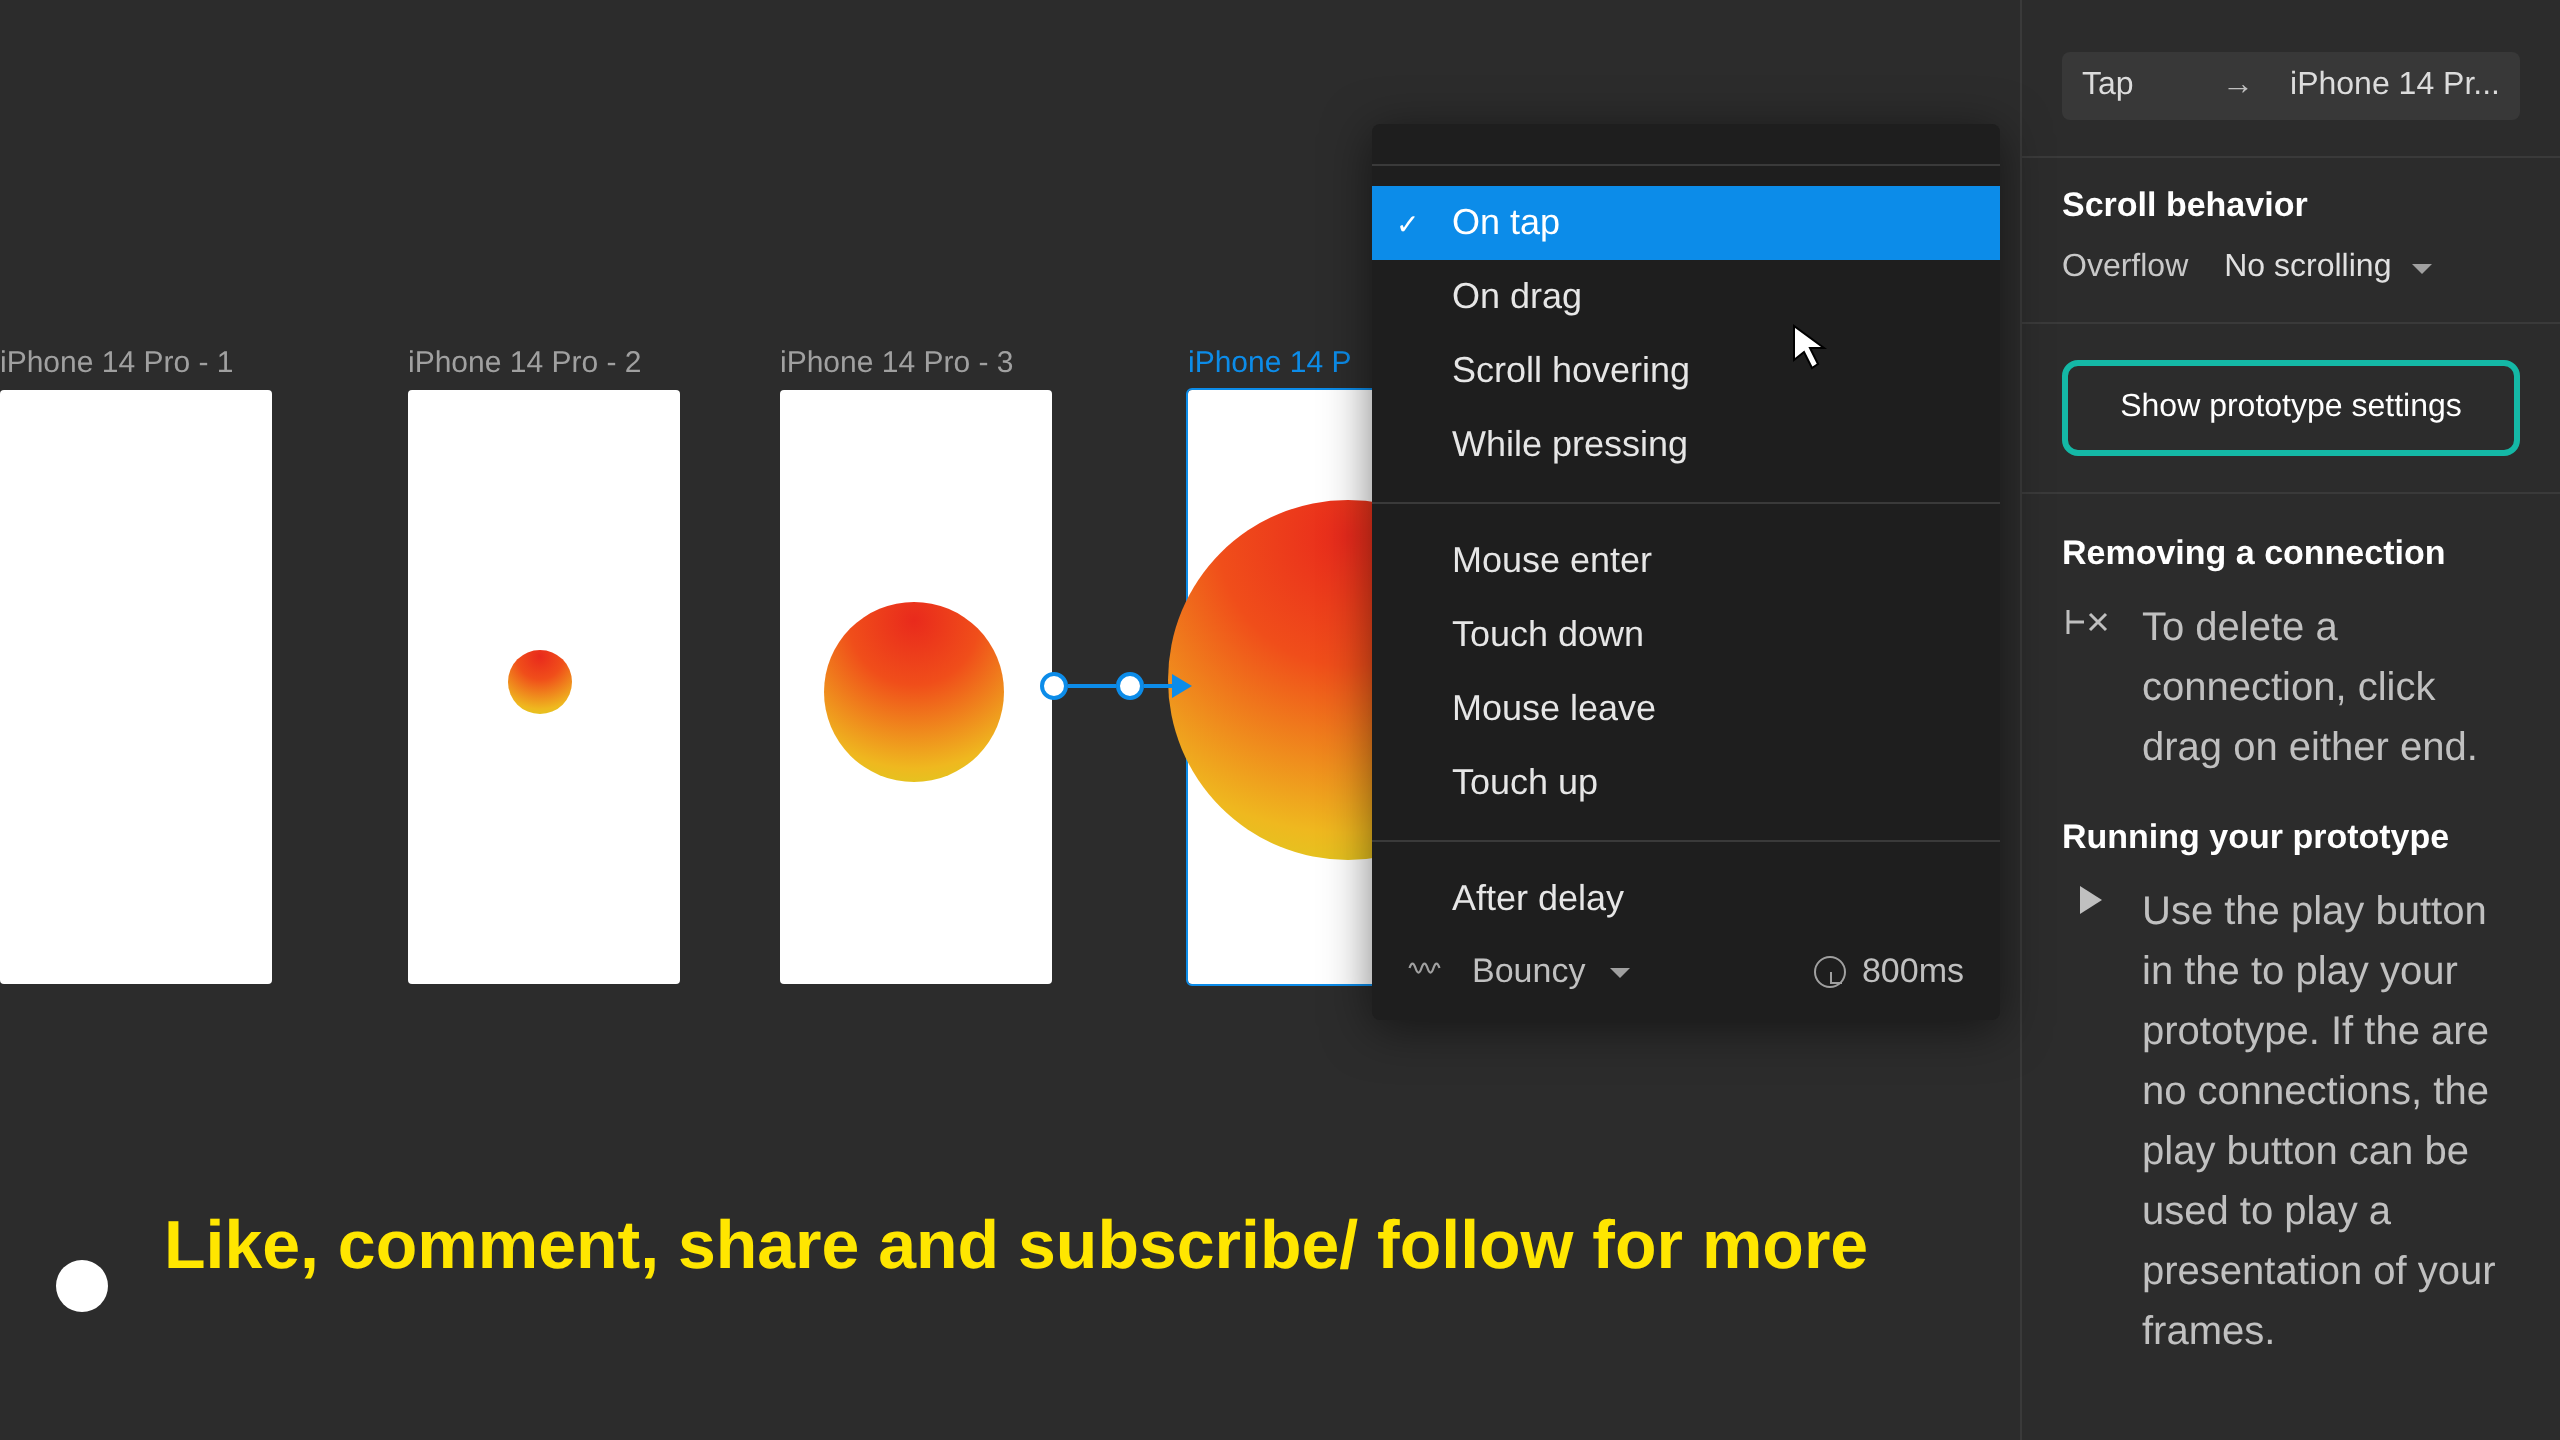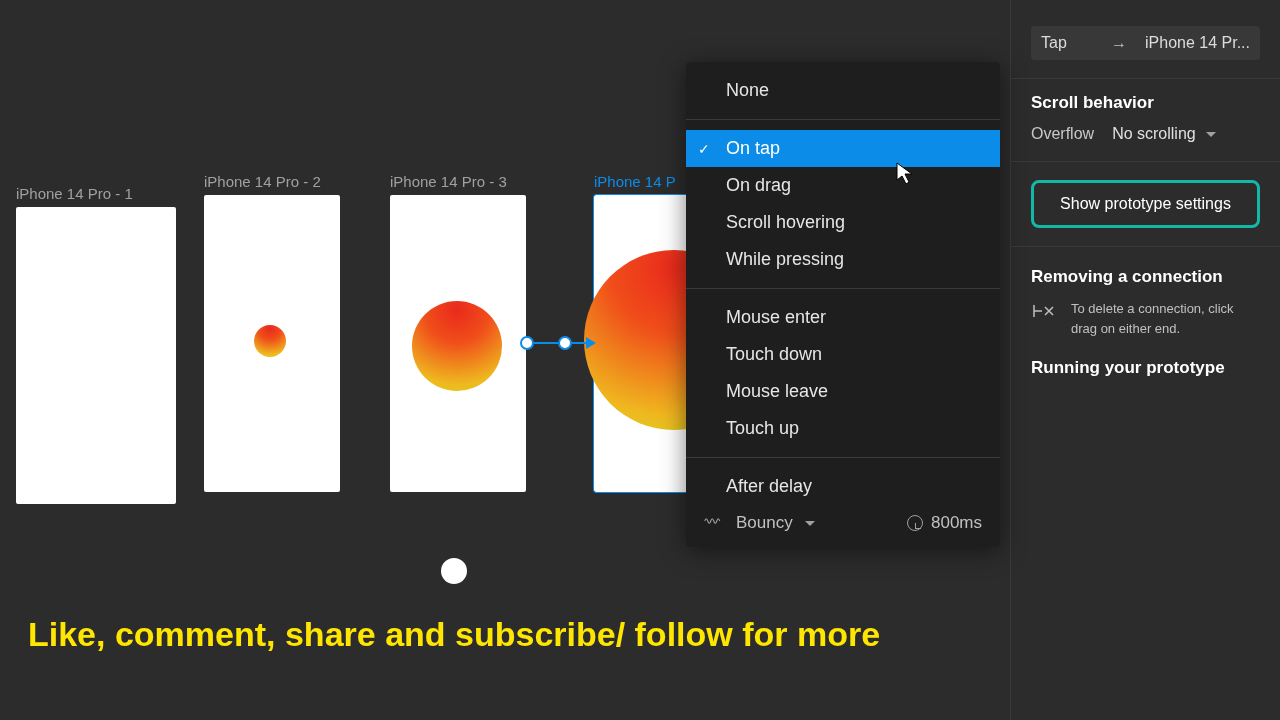--- a/index.html
+++ b/index.html
@@ -196,21 +196,21 @@
   }
   .help-title {
     font-size: 17px;
     font-weight: 600;
     color: #fff;
     margin: 20px 0 12px 0;
   }
   .help-row {
     display: flex;
     gap: 12px;
-    font-size: 13px;
+    font-size: 20px;
     color: #c0c0c0;
     line-height: 1.5;
   }
   .help-row .icon-col {
     flex: 0 0 28px;
     display: flex;
     justify-content: center;
     padding-top: 2px;
   }
   .play-icon {
@@ -219,21 +219,20 @@
     border-bottom: 7px solid transparent;
     border-left: 11px solid #c0c0c0;
   }
   .overlay-caption {
     position: absolute;
     left: 28px; bottom: 64px;
     display: flex;
     align-items: center;
     gap: 28px;
     z-index: 10;
-    flex-direction: column;
   }
   .overlay-dot {
     width: 26px; height: 26px; border-radius: 50%;
     background: #fff;
     flex-shrink: 0;
     margin-top: 40px;
   }
   .overlay-text {
     font-size: 34px;
     font-weight: 700;
@@ -245,21 +244,21 @@
     left: 896px; top: 162px;
     z-index: 60;
     pointer-events: none;
   }
 </style>
 </head>
 <body>
 
 <div class="canvas">
 
-  <div class="frame" style="left:16px; top:195px; width:160px; height:297px;margin-top:12px;">
+  <div class="frame" style="left:0; top:195px; width:136px; height:297px;">
     <div class="frame-label">iPhone 14 Pro - 1</div>
   </div>
 
   <div class="frame" style="left:204px; top:195px; width:136px; height:297px;text-align:center;">
     <div class="frame-label">iPhone 14 Pro - 2</div>
     <div class="circle" style="left:50px; top:130px; width:32px; height:32px;"></div>
   </div>
 
   <div class="frame" style="left:390px; top:195px; width:136px; height:297px;">
     <div class="frame-label">iPhone 14 Pro - 3</div>
@@ -280,23 +279,20 @@
   </div>
 
   <div class="overlay-caption">
     <div class="overlay-dot"></div>
     <div class="overlay-text">Like, comment, share and subscribe/ follow for more</div>
   </div>
 
 </div>
 
 <div class="dropdown">
-  <div class="dropdown-item">
-      <span>None</span>
-    </div>
   <div class="dropdown-sep"></div>
   <div class="dropdown-item selected">
     <span class="check">✓</span>
     <span>On tap</span>
   </div>
   <div class="dropdown-item">
       <span>On drag</span>
     </div>
   <div class="dropdown-item">
       <span>Scroll hovering</span>
@@ -373,15 +369,21 @@
       <div class="icon-col">
         <svg width="26" height="20" viewBox="0 0 26 20">
           <path d="M2 4 L2 16 M2 10 L10 10" stroke="#c0c0c0" stroke-width="1.5" fill="none"></path>
           <path d="M13 6 L21 14 M21 6 L13 14" stroke="#c0c0c0" stroke-width="1.5"></path>
         </svg>
       </div>
       <div>To delete a connection, click drag on either end.</div>
     </div>
 
     <div class="help-title">Running your prototype</div>
+    <div class="help-row">
+      <div class="icon-col">
+        <div class="play-icon"></div>
+      </div>
+      <div>Use the play button in the to play your prototype. If the are no connections, the play button can be used to play a presentation of your frames.</div>
+    </div>
   </div>
 
 </div>
 
 </body></html>

